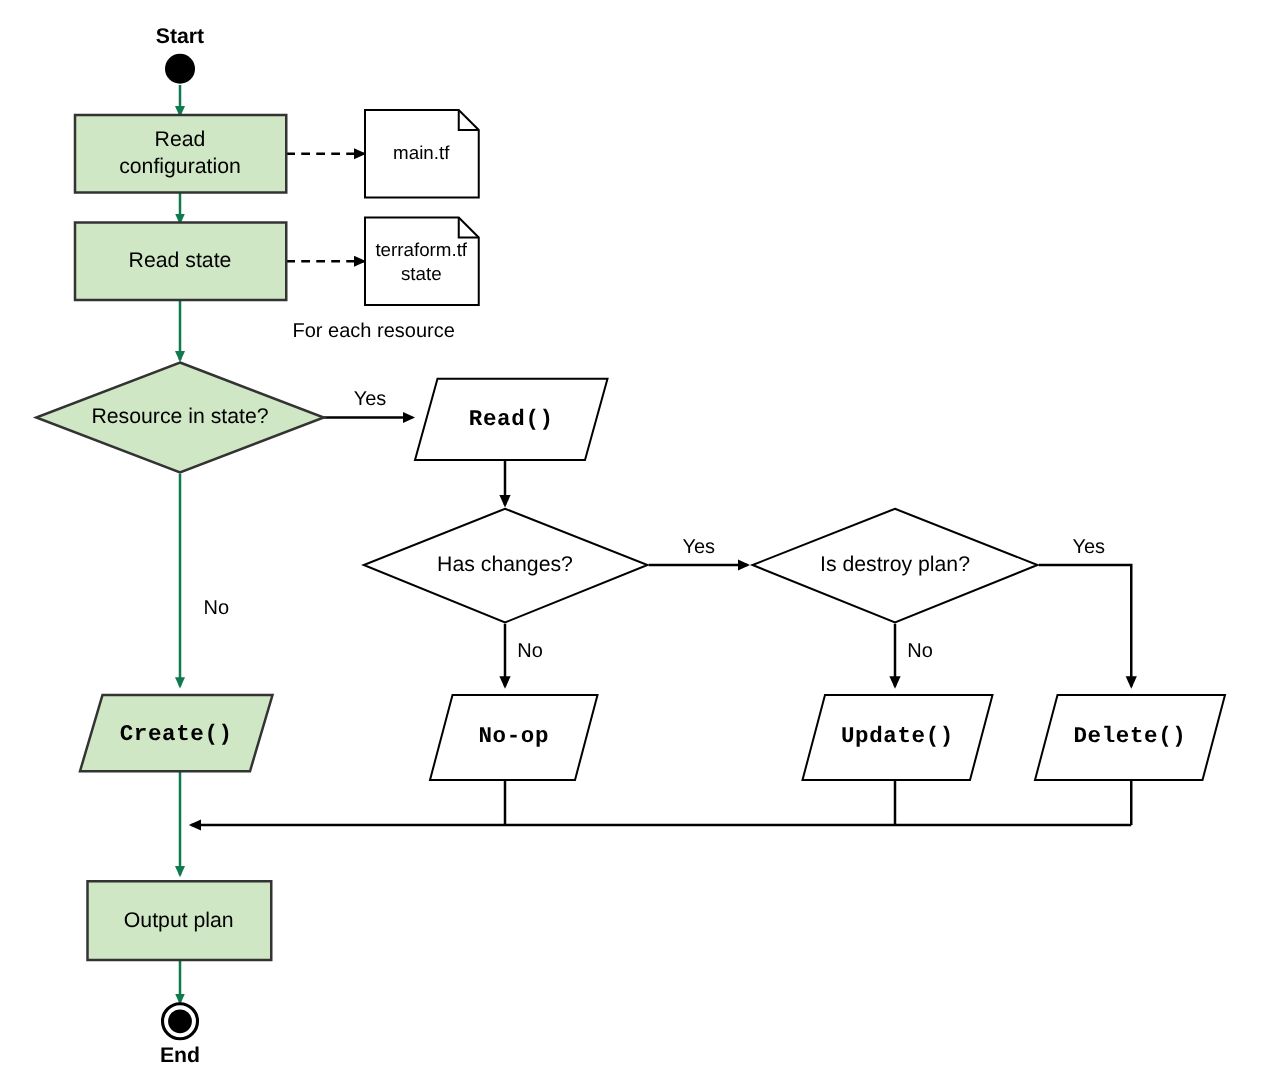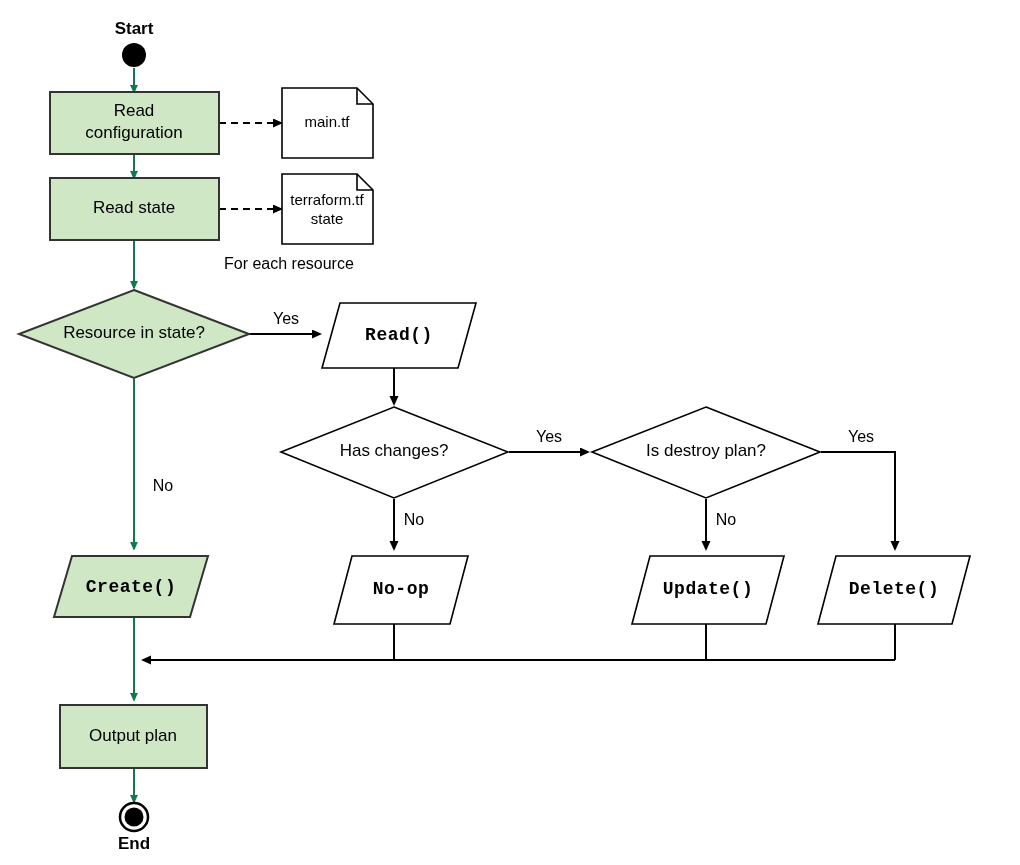--- a/index.html
+++ b/index.html
@@ -10,20 +10,21 @@
   body {
     width: 1020px;
     height: 865px;
     font-family: "Liberation Sans", sans-serif;
     overflow: hidden;
   }
   #flowchart-root {
     position: relative;
     width: 992px;
     height: 865px;
+    padding-left: 10px;
   }
   svg.diagram {
     display: block;
     width: 1020px;
     height: 865px;
   }
   .shape-fill-green { fill: #cfe7c4; }
   .shape-fill-white { fill: #ffffff; }
   .shape-stroke { stroke: #333333; stroke-width: 2; }
   .shape-stroke-thin { stroke: #000000; stroke-width: 1.6; }

